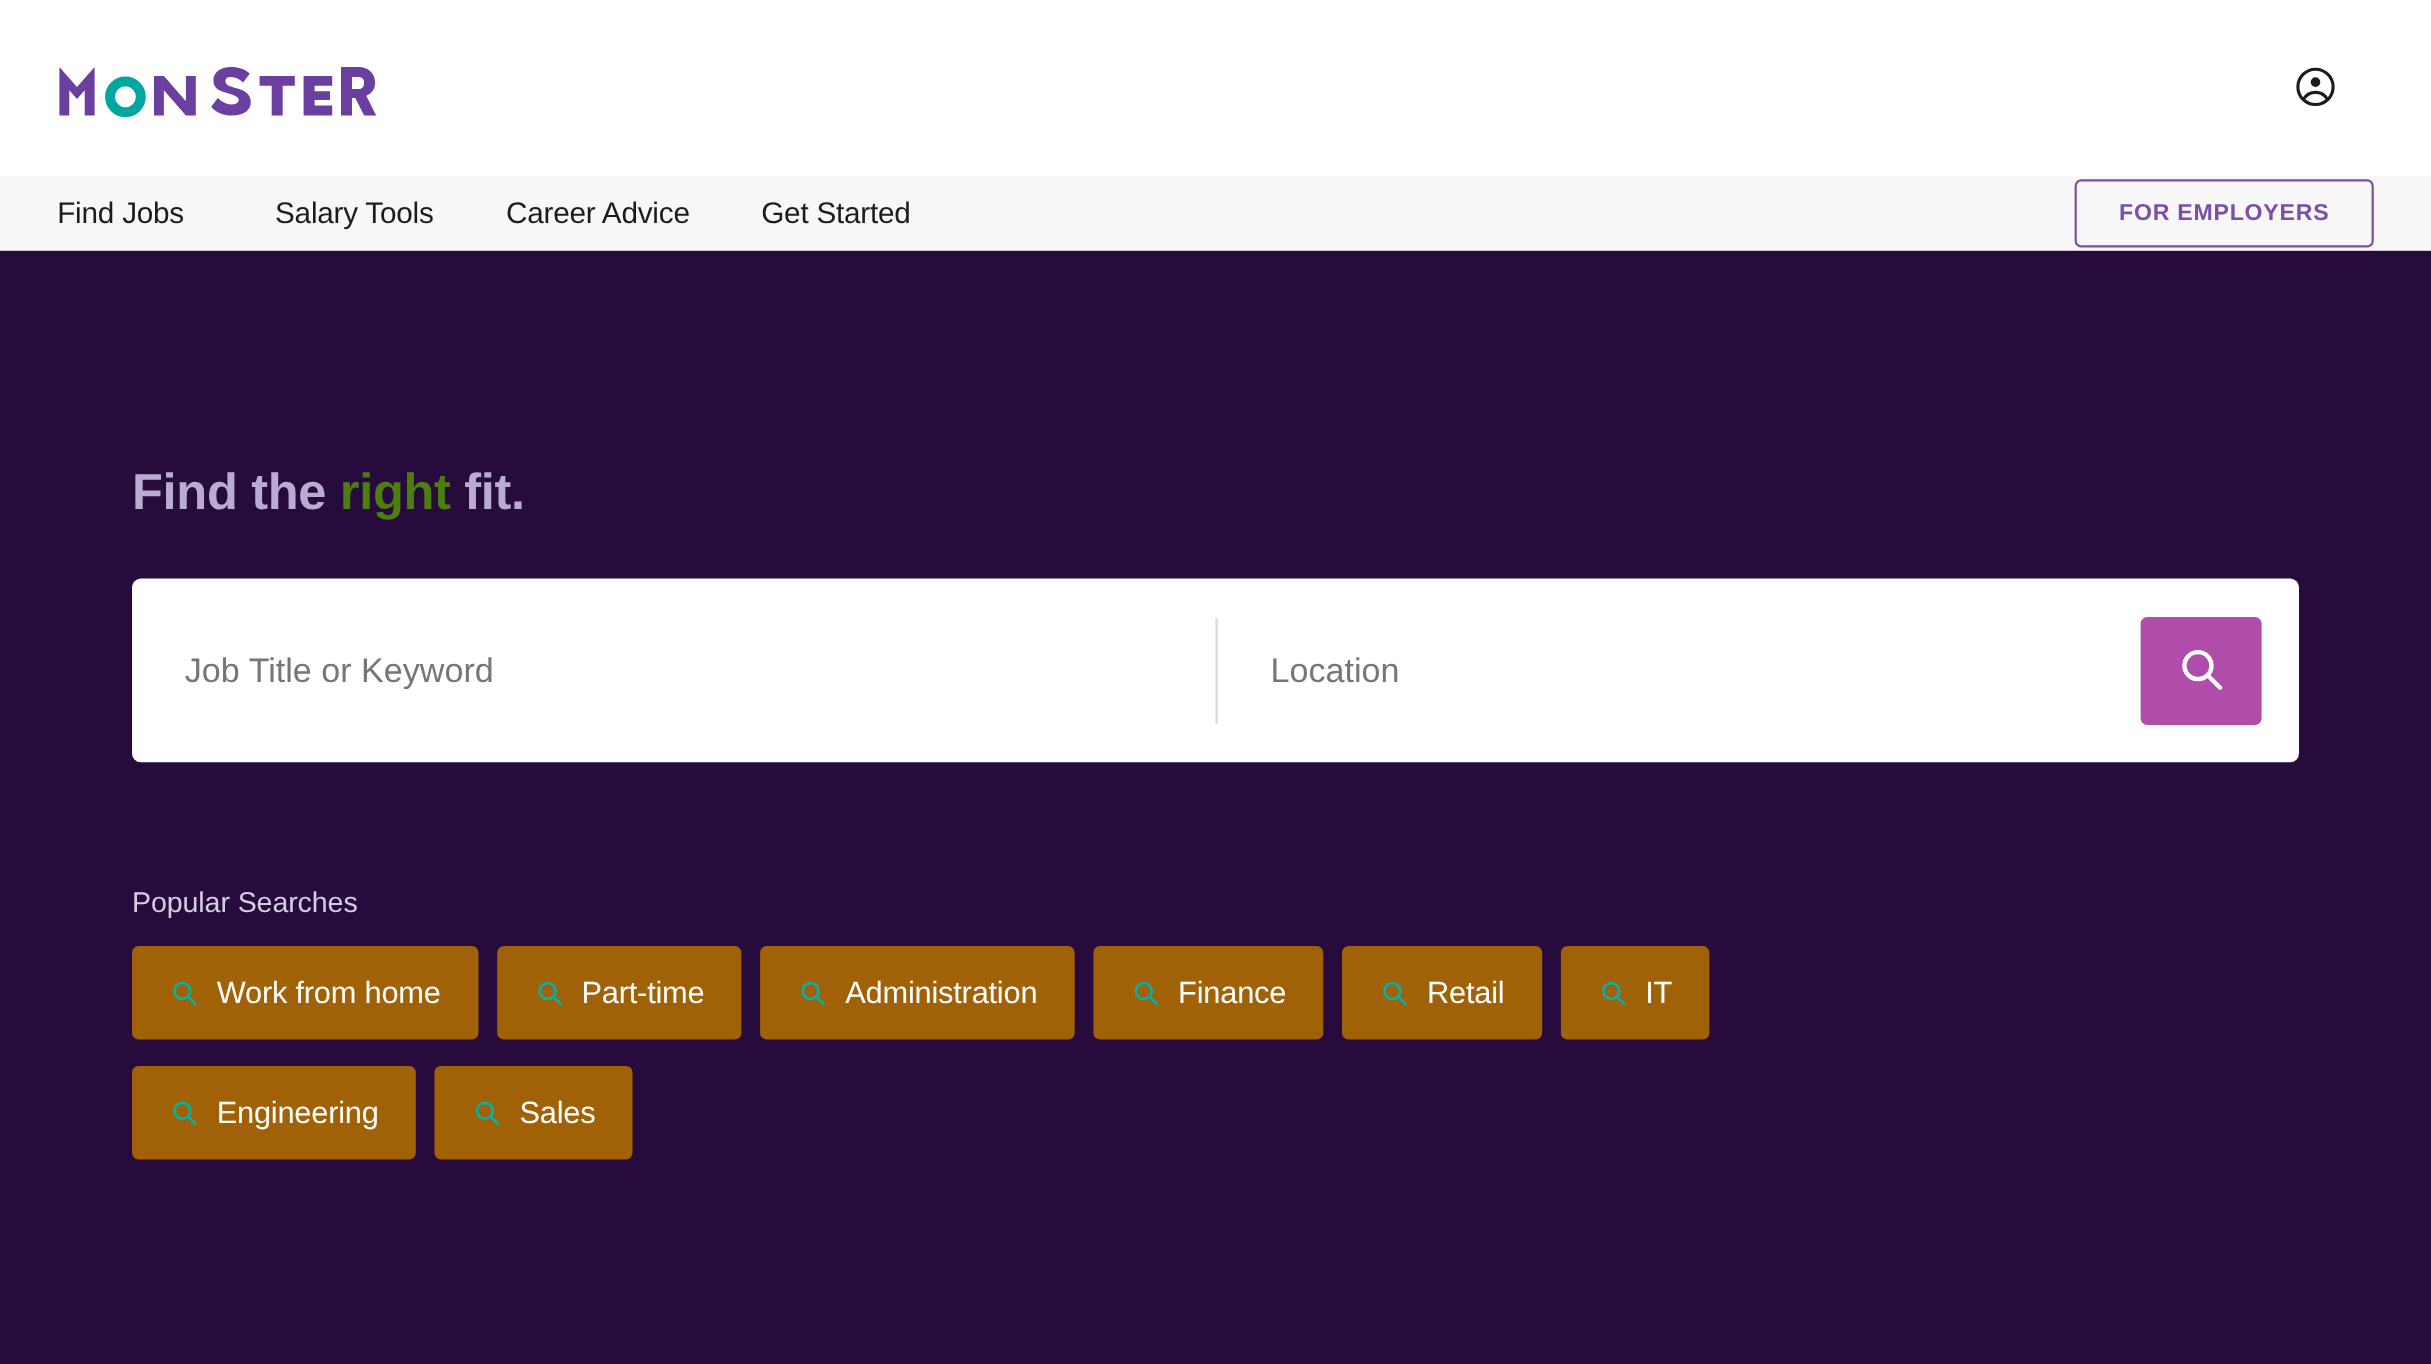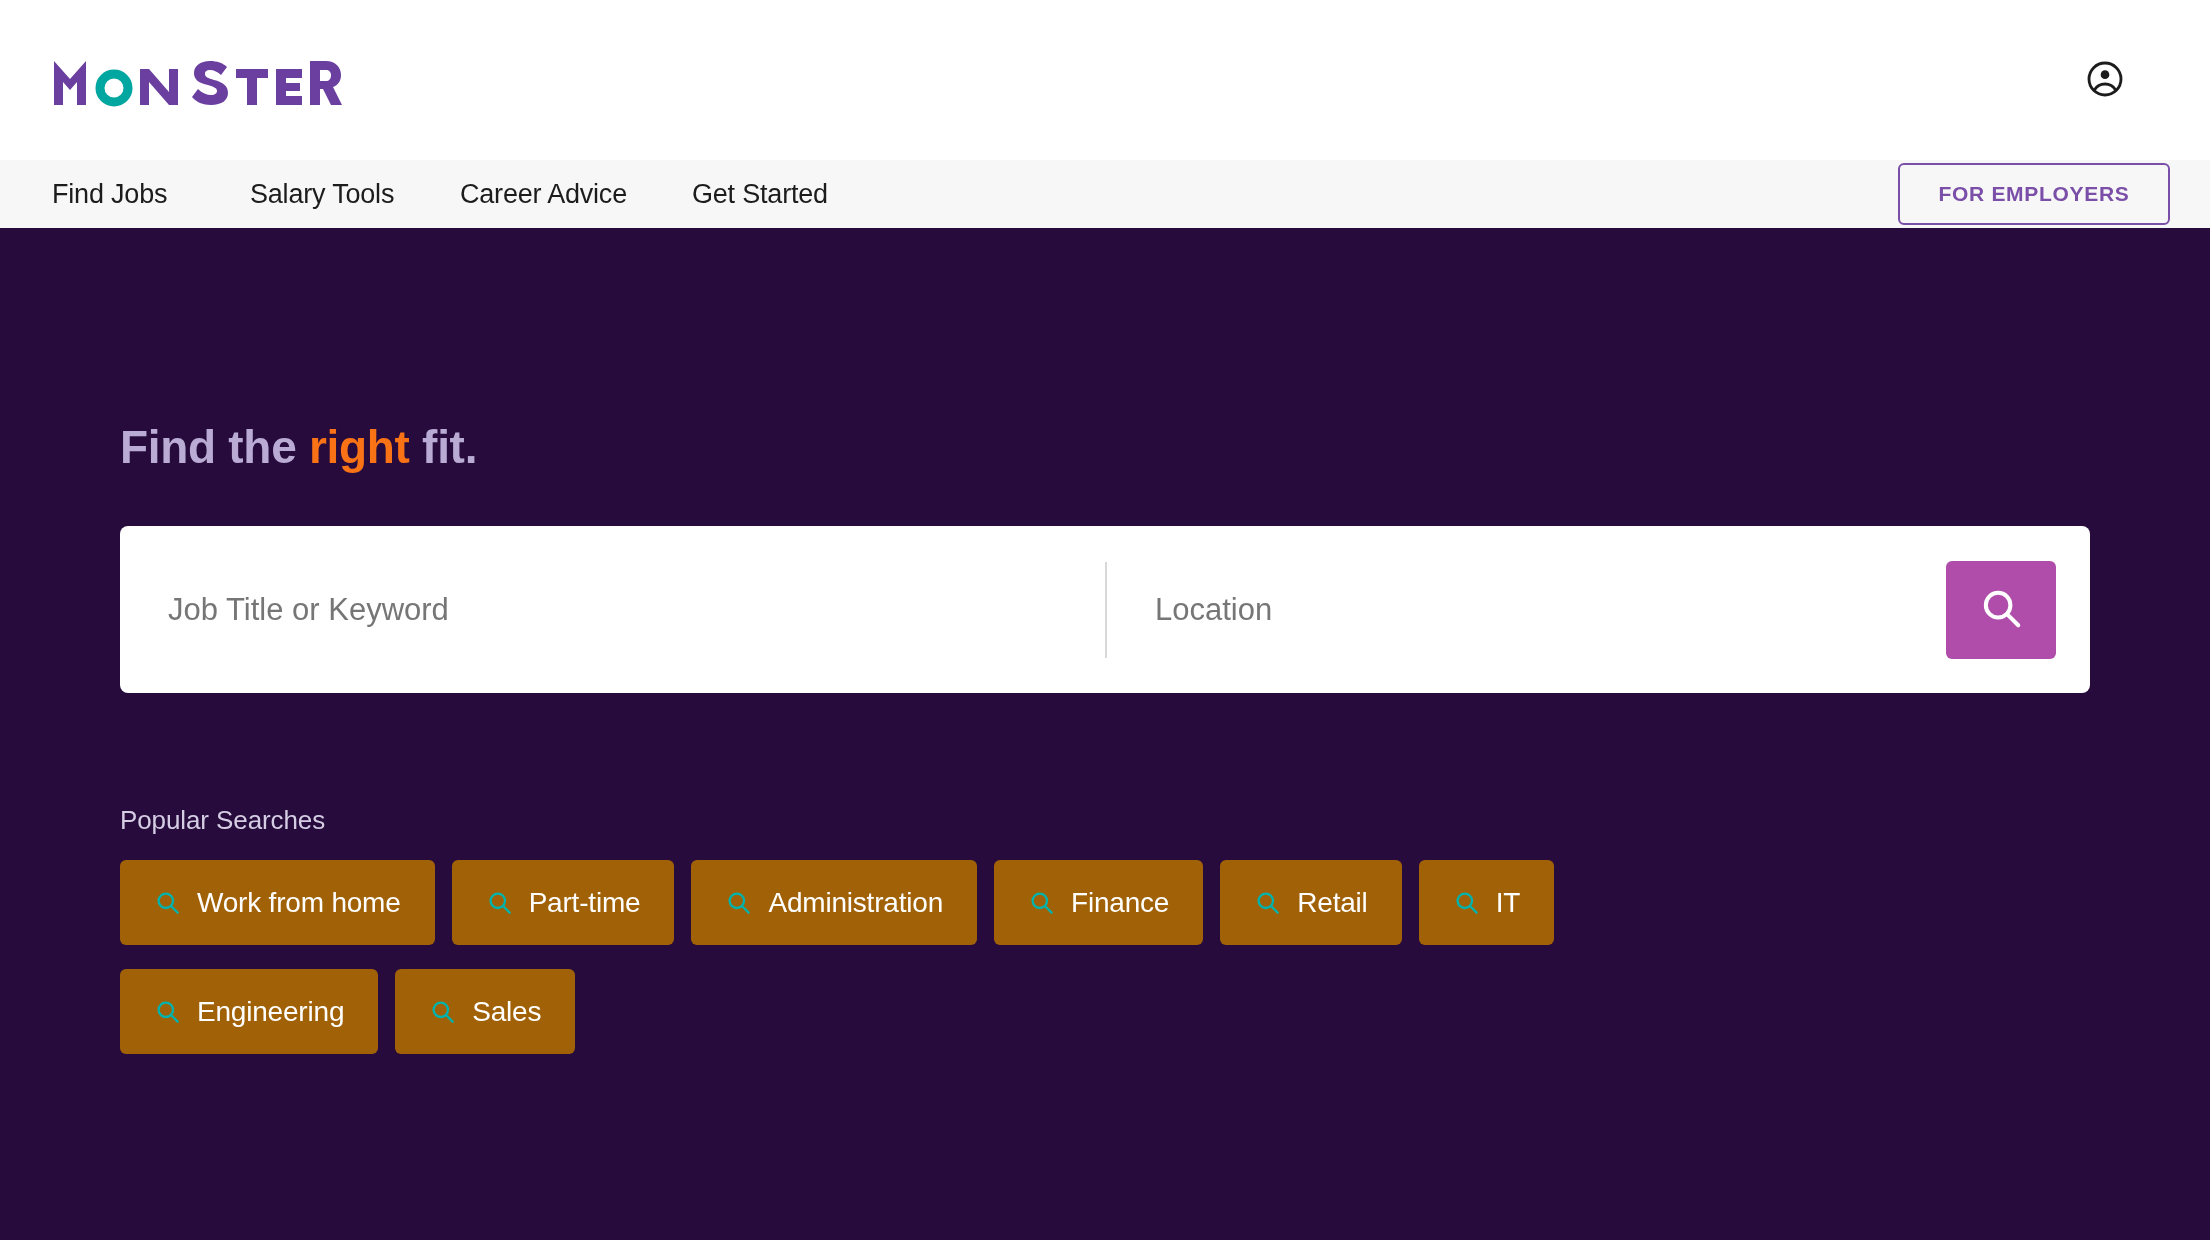--- a/index.html
+++ b/index.html
@@ -83,21 +83,21 @@
     letter-spacing: -0.2px;
   }
   .nav-item { display: flex; align-items: flex-start; }
   .nav-item:nth-child(1) { width: 198px; }
   .nav-item:nth-child(2) { width: 210px; }
   .nav-item:nth-child(3) { width: 232px; }
   .nav-item:nth-child(4) { width: 200px; }
 
   .employers-btn {
     position: absolute;
-    right: 40px;
+    right: 52px;
     top: 50%;
     transform: translateY(-50%);
     border: 2px solid #7b4fa8;
     border-radius: 6px;
     background: transparent;
     color: #7b4fa8;
     font-size: 21px;
     font-weight: 700;
     letter-spacing: 0.7px;
     padding: 14px 30px;
@@ -119,21 +119,21 @@
   }
 
   .hero-title {
     font-size: 46px;
     font-weight: 700;
     padding-top: 196px;
     color: #b9abd4;
     letter-spacing: -0.3px;
     line-height: 1;
   }
-  .hero-title .accent { color: #f97316; }
+  .hero-title .accent { color: #4d7c0f; }
 
   
   .search-wrap {
     margin-top: 56px;
     background: #ffffff;
     border-radius: 8px;
     height: 167px;
     display: flex;
     align-items: center;
     width: 1970px;

